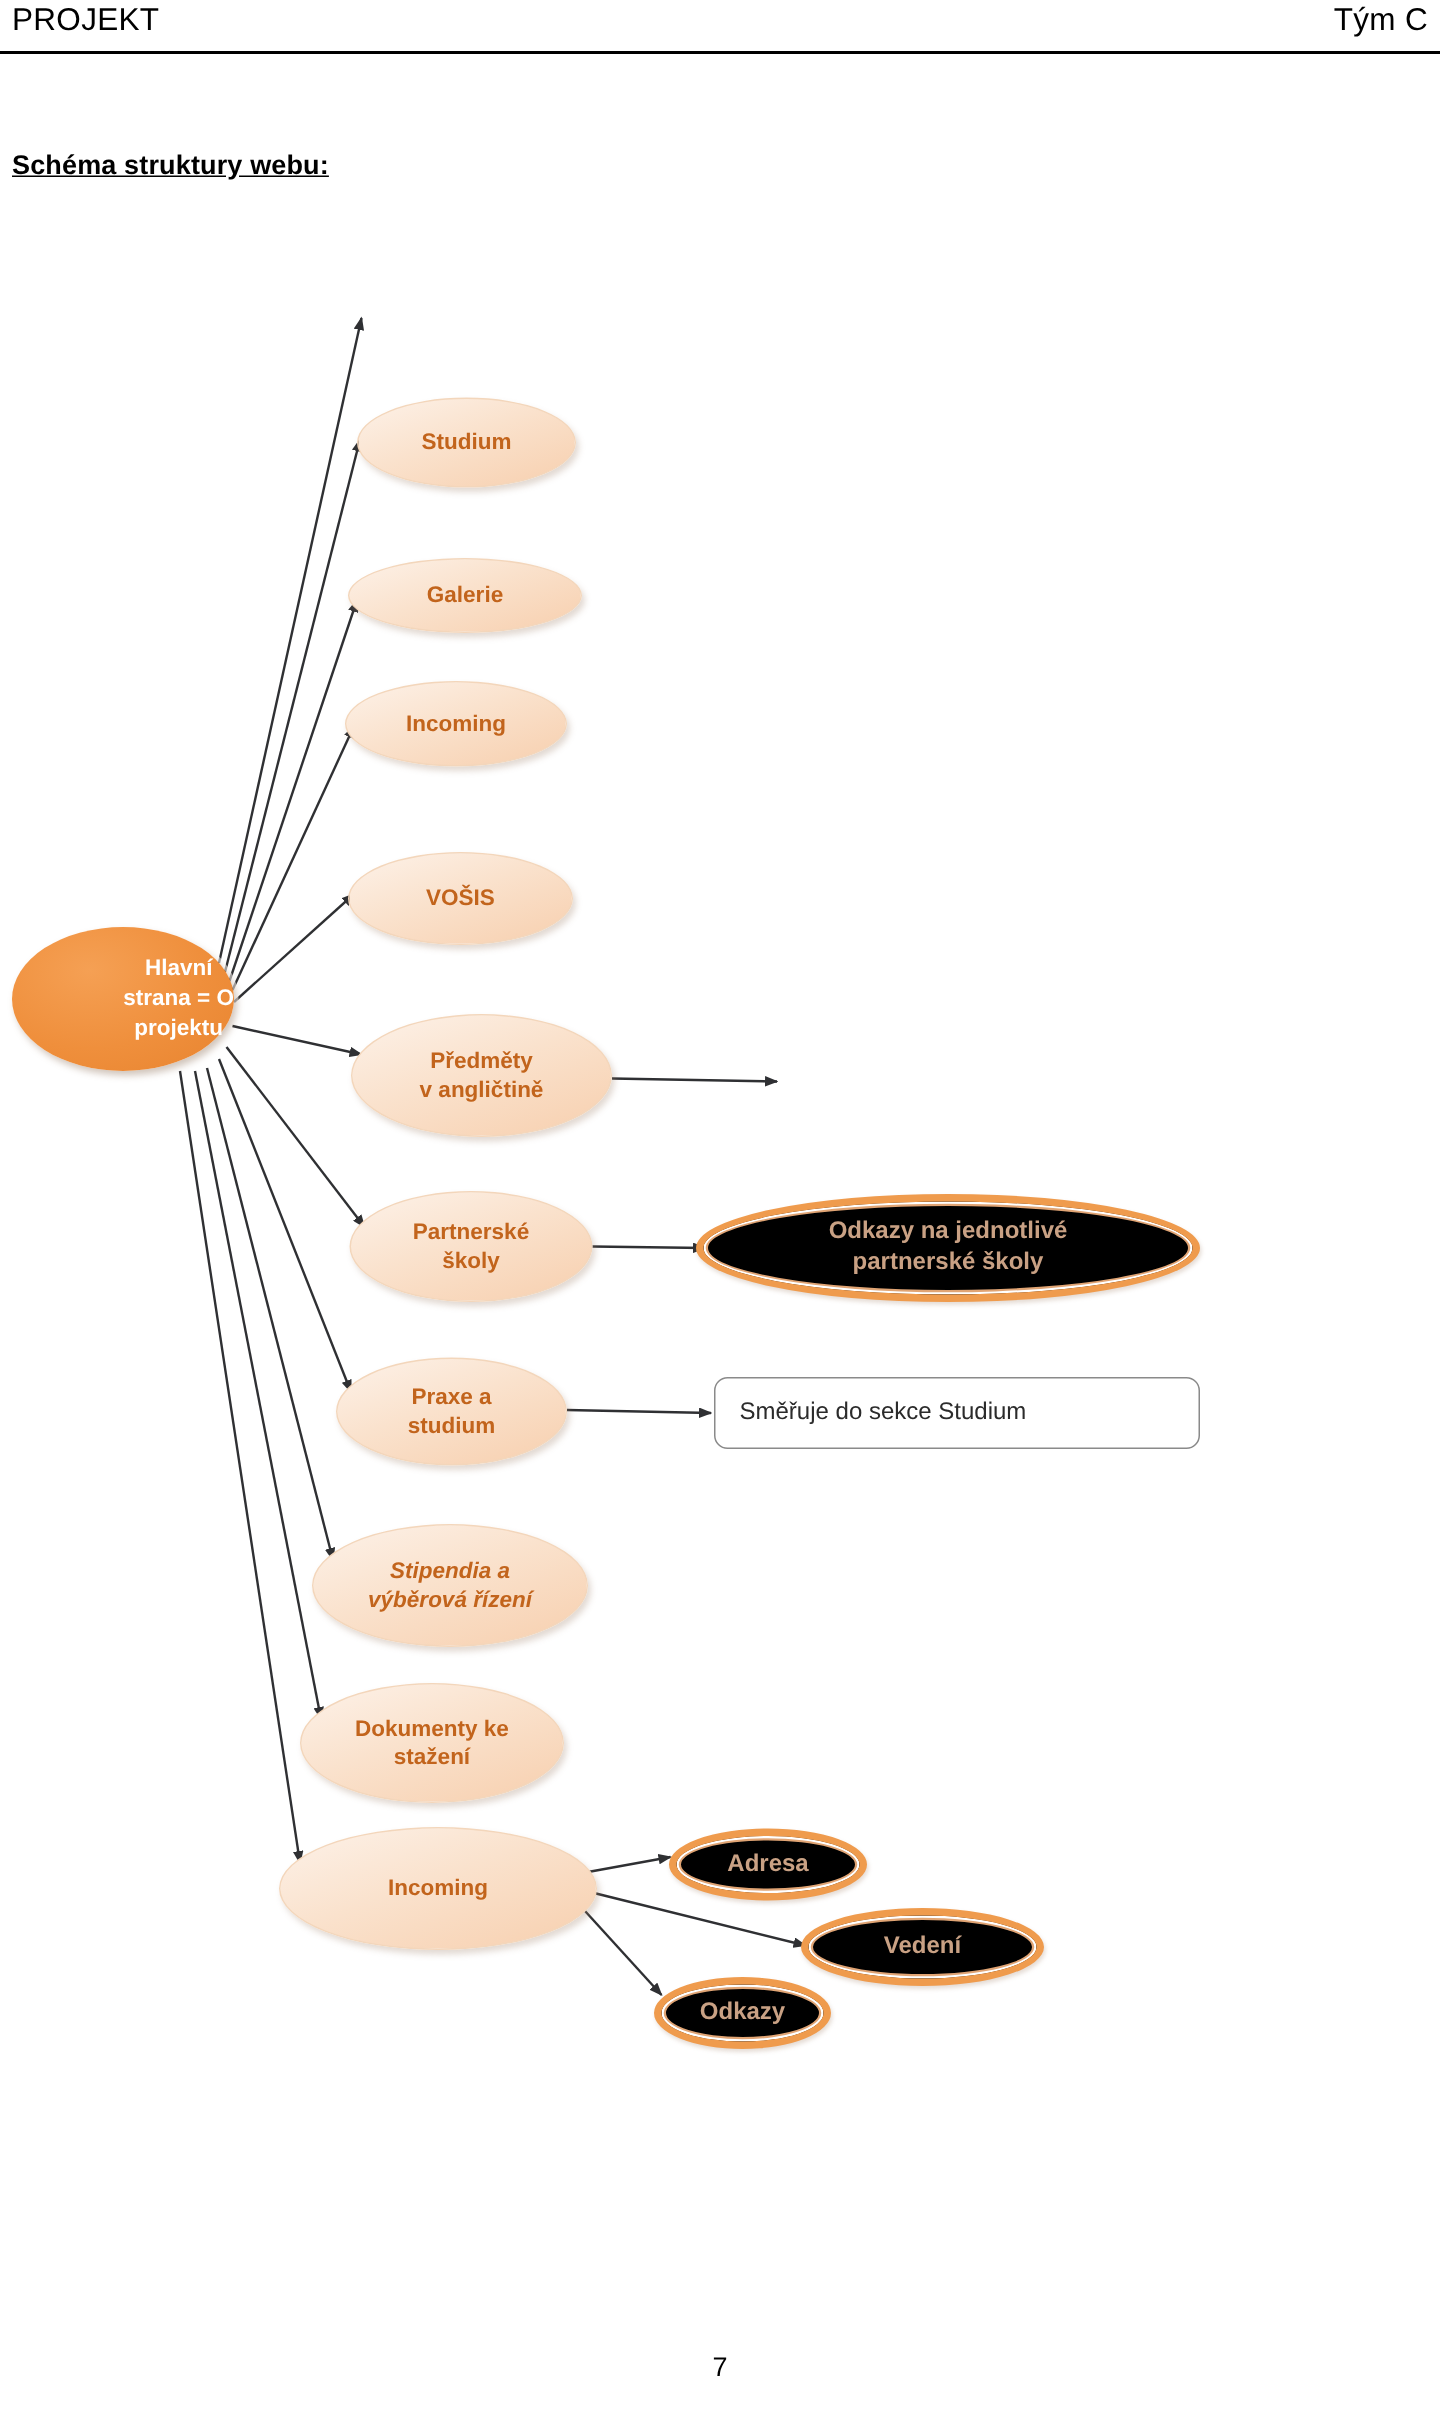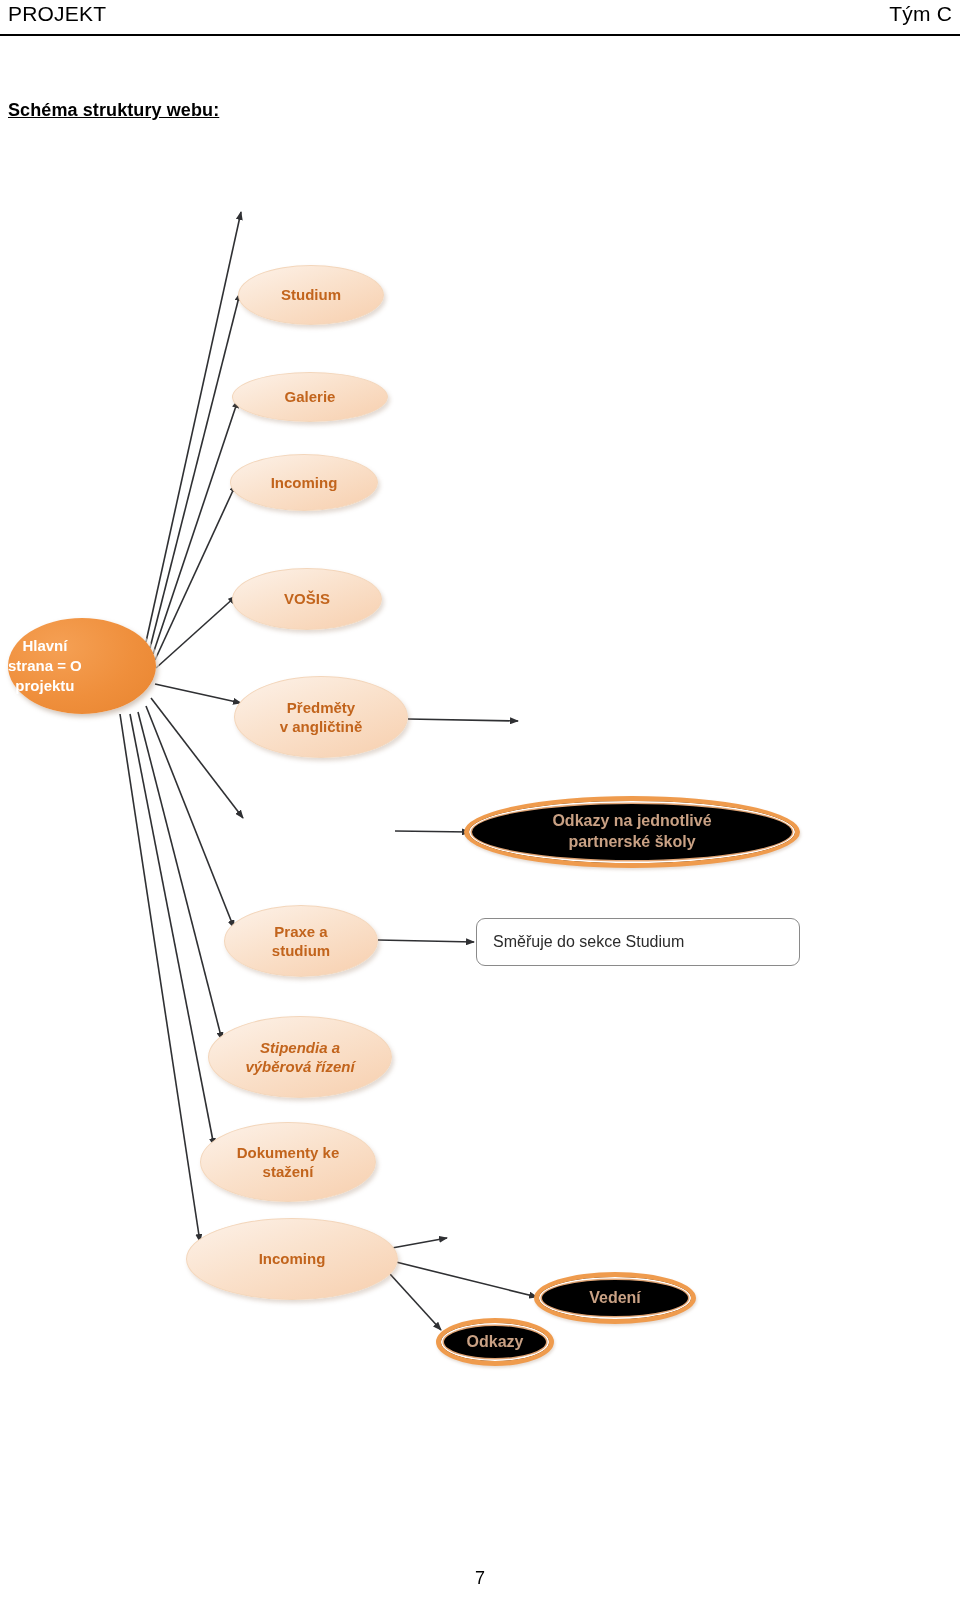--- a/index.html
+++ b/index.html
@@ -79,21 +79,21 @@
 
   
   .node-root {
     position: absolute;
     border-radius: 50%;
     background: radial-gradient(ellipse at 35% 30%, #f5a054 0%, #ef8f3c 55%, #e8842f 100%);
     box-shadow: 2px 3px 5px rgba(140,110,85,0.40),
                 0 0 0 3px rgba(255,255,255,0.55);
     display: flex;
     align-items: center;
-    justify-content: flex-start;
+    justify-content: flex-end;
     text-align: center;
     color: #ffffff;
     font-weight: bold;
     font-size: 15px;
     line-height: 1.32;
     z-index: 5;
   }
 
   
   .node-ellipse {
@@ -213,32 +213,38 @@
       </div>
       <div class="node-ellipse" style="left: 230px; top: 304px; width: 148px; height: 57px;">
         <div><span>Incoming</span></div>
       </div>
       <div class="node-ellipse" style="left: 232px; top: 418px; width: 150px; height: 62px;">
         <div><span>VOŠIS</span></div>
       </div>
       <div class="node-ellipse" style="left: 234px; top: 526px; width: 174px; height: 82px;">
         <div><span>Předměty</span><br><span>v angličtině</span></div>
       </div>
+      <div class="node-ellipse" style="left: 233px; top: 644px; width: 162px; height: 74px;">
+        <div><span>Partnerské</span><br><span>školy</span></div>
+      </div>
       <div class="node-ellipse" style="left: 224px; top: 755px; width: 154px; height: 72px;">
         <div><span>Praxe a</span><br><span>studium</span></div>
       </div>
       <div class="node-ellipse" style="left: 208px; top: 866px; width: 184px; height: 82px; font-style: italic;">
         <div><span>Stipendia a</span><br><span>výběrová řízení</span></div>
       </div>
       <div class="node-ellipse" style="left: 200px; top: 972px; width: 176px; height: 80px;">
         <div><span>Dokumenty ke</span><br><span>stažení</span></div>
       </div>
       <div class="node-ellipse" style="left: 186px; top: 1068px; width: 212px; height: 82px;">
         <div><span>Incoming</span></div>
       </div>
+      <div class="node-ring" style="left: 446px; top: 1069px; width: 132px; height: 48px;">
+        <div><span>Adresa</span></div>
+      </div>
       <div class="node-ring" style="left: 534px; top: 1122px; width: 162px; height: 52px;">
         <div><span>Vedení</span></div>
       </div>
       <div class="node-ring" style="left: 436px; top: 1168px; width: 118px; height: 48px;">
         <div><span>Odkazy</span></div>
       </div>
       <div class="node-ring" style="left: 464px; top: 646px; width: 336px; height: 72px;">
         <div><span>Odkazy na jednotlivé</span><br><span>partnerské školy</span></div>
       </div>
       <div class="node-box" style="left: 476px; top: 768px; width: 324px; height: 48px;">

